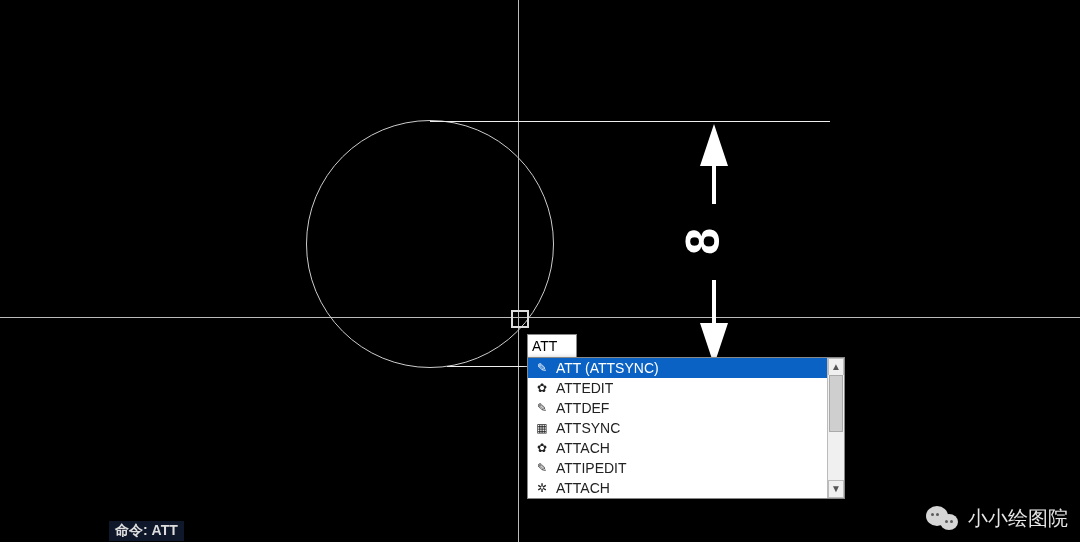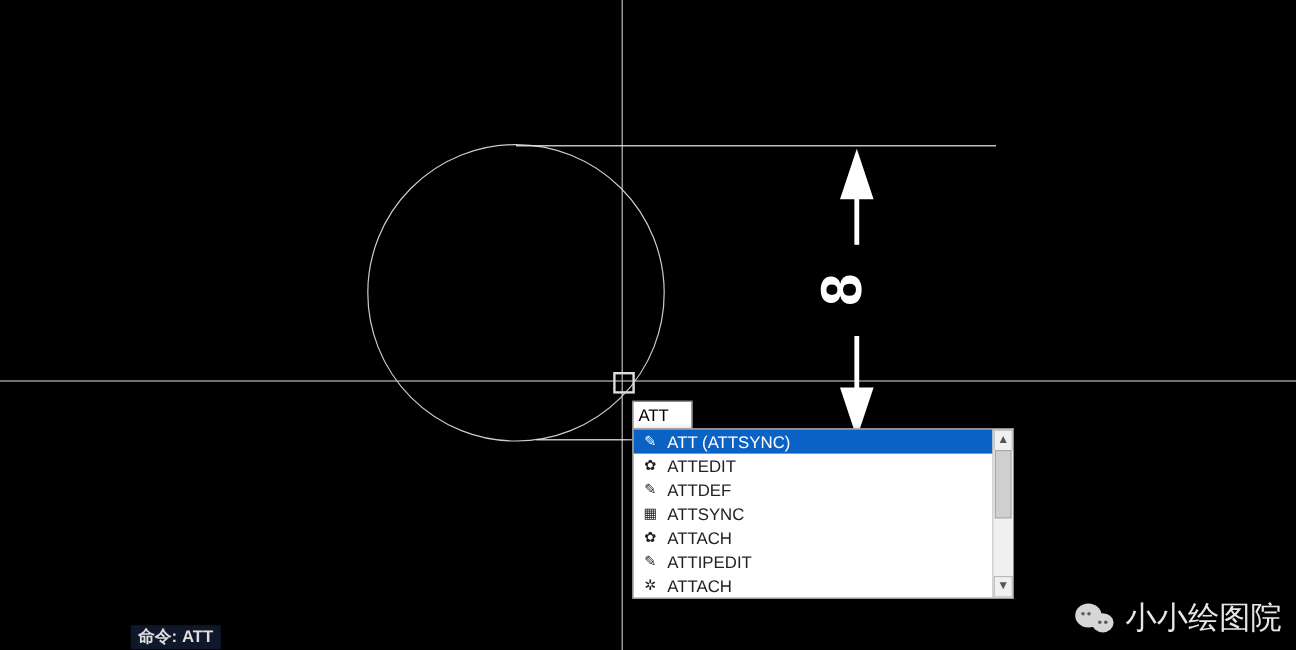--- a/index.html
+++ b/index.html
@@ -150,21 +150,21 @@
   }
   
   .watermark {
     position: absolute;
     right: 12px;
     bottom: 10px;
     display: flex;
     align-items: center;
     gap: 6px;
     color: #fff;
-    font-size: 26px;
+    font-size: 20px;
     opacity: 0.9;
   }
   .wm-icon {
     position: relative;
     width: 36px;
     height: 28px;
   }
   .wm-bubble {
     position: absolute;
     border-radius: 50%;

